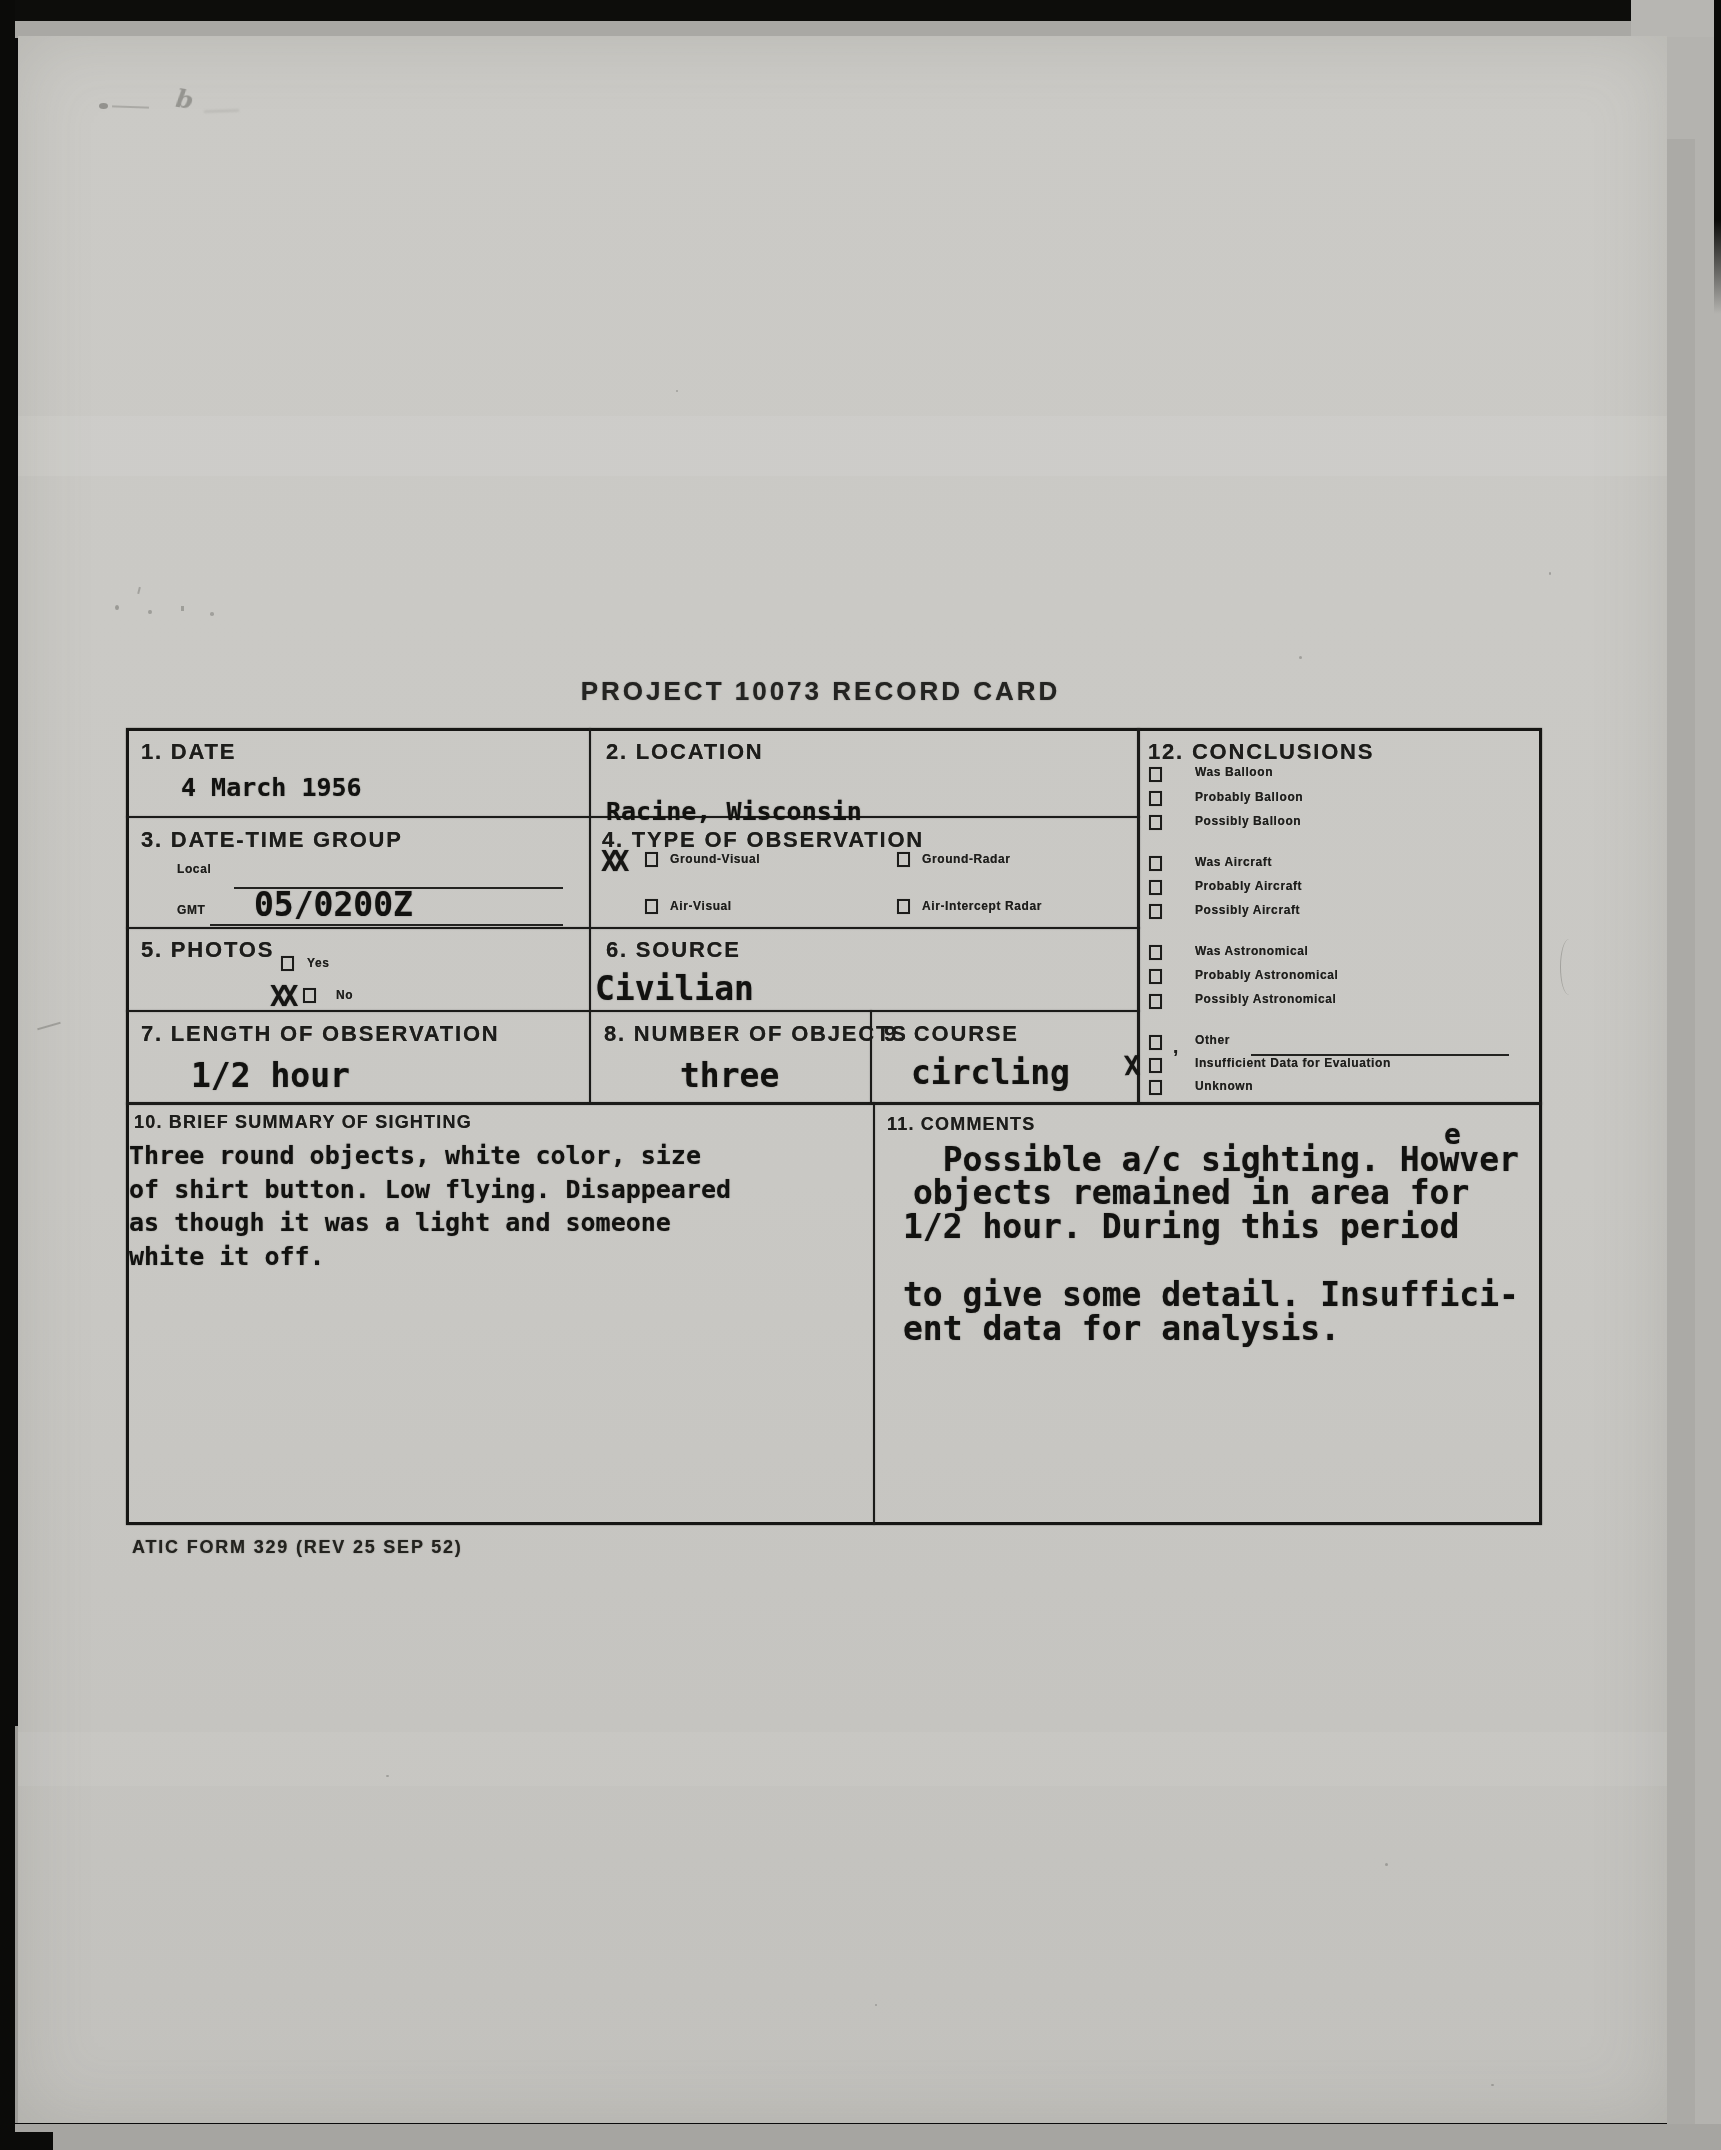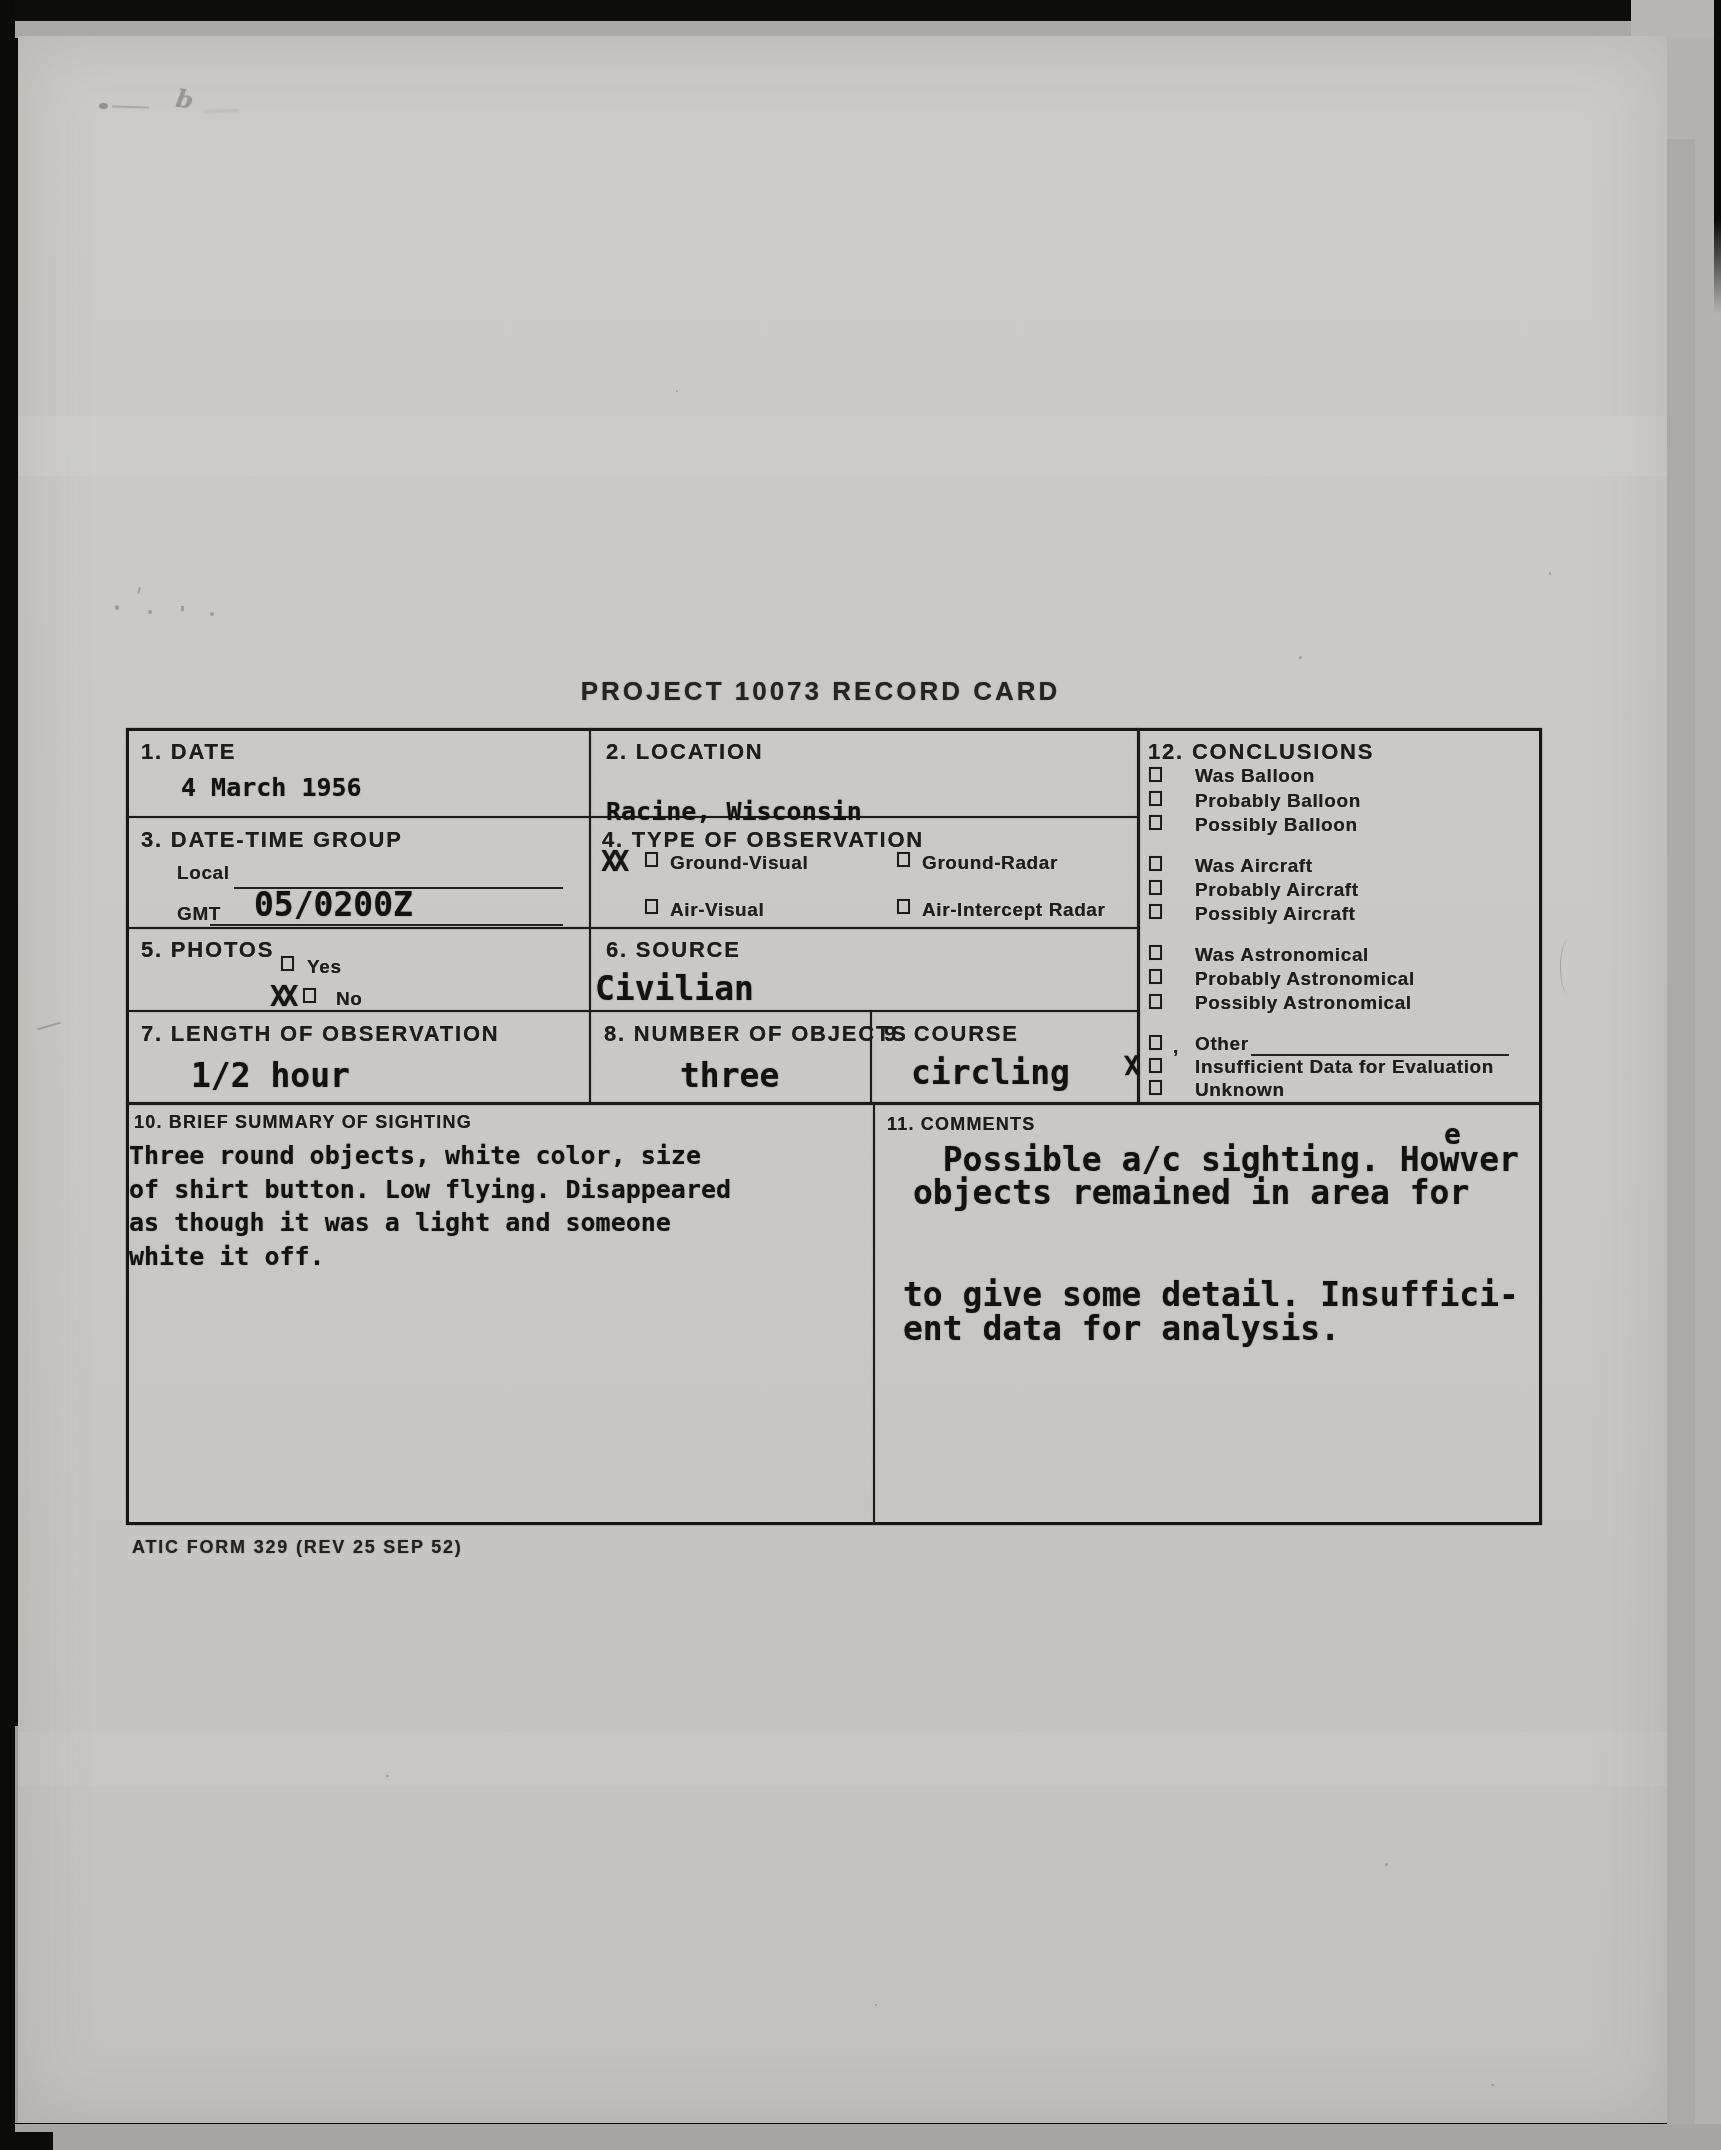--- a/index.html
+++ b/index.html
@@ -6,21 +6,21 @@
   .scene{position:relative;width:1722px;height:2151px;background:#0a0a0a;overflow:hidden;
          font-family:"Liberation Sans",sans-serif;}
   .page{position:absolute;left:18px;top:36px;width:1649px;height:2087px;
         background:linear-gradient(180deg,#cbcac6 0%,#c9c8c4 55%,#c2c1bd 100%);
         box-shadow:inset 0 0 72px rgba(110,110,100,.22);}
   .band{position:absolute;}
   .rule{position:absolute;background:#1b1b19;box-shadow:0 0 1.2px rgba(40,40,35,.6);}
   .hdr{position:absolute;font-weight:700;font-size:22px;letter-spacing:1.8px;color:#1d1d1b;
        text-shadow:0 0 0.6px rgba(25,25,20,.75);white-space:nowrap;}
   .hdr.small{font-size:18px;letter-spacing:1.2px;}
-  .lbl{position:absolute;font-weight:700;font-size:19px;letter-spacing:0.6px;color:#1e1e1c;
+  .lbl{position:absolute;font-weight:700;font-size:12px;letter-spacing:0.6px;color:#1e1e1c;
        text-shadow:0 0 0.6px rgba(25,25,20,.65);white-space:nowrap;}
   .type{position:absolute;font-family:"DejaVu Sans Mono",monospace;font-weight:700;color:#121210;
         text-shadow:0 0 1.2px rgba(20,20,15,.5);white-space:pre;}
   .t53{font-size:25px;} .t55{font-size:33px;}
   .box{position:absolute;width:13.3px;height:15px;border:2.4px solid #1c1c1a;box-sizing:border-box;
        box-shadow:0 0 0.6px rgba(30,30,25,.7);}
   .xx{position:absolute;font-family:"DejaVu Sans Mono",monospace;font-weight:700;font-size:28px;
       letter-spacing:-5.4px;color:#161614;text-shadow:0 0 1.2px rgba(0,0,0,.45);}
   .uline{position:absolute;height:1.8px;background:#232321;box-shadow:0 0 0.6px #4a4a46;}
   .speck{position:absolute;background:#6d6d68;border-radius:50%;opacity:.45;}
@@ -144,20 +144,21 @@
   <div class="hdr small" style="left:134px;top:1112px;">10. BRIEF SUMMARY OF SIGHTING</div>
   <div class="type t53" style="left:129px;top:1141px;">Three round objects, white color, size</div>
   <div class="type t53" style="left:129px;top:1175px;">of shirt button. Low flying. Disappeared</div>
   <div class="type t53" style="left:129px;top:1208px;">as though it was a light and someone</div>
   <div class="type t53" style="left:129px;top:1242px;">white it off.</div>
 
   <div class="hdr small" style="left:887px;top:1114px;">11. COMMENTS</div>
   <div class="type" style="left:1444px;top:1118px;font-size:28px;">e</div>
   <div class="type t55" style="left:903px;top:1140px;">  Possible a/c sighting. Howver</div>
   <div class="type t55" style="left:913px;top:1173px;">objects remained in area for</div>
+  <div class="type t55" style="left:903px;top:1207px;">1/2 hour. During this period</div>
   <div class="type t55" style="left:903px;top:1275px;">to give some detail. Insuffici-</div>
   <div class="type t55" style="left:903px;top:1309px;">ent data for analysis.</div>
 
   <div class="hdr" style="left:1148px;top:739px;">12. CONCLUSIONS</div>
 
   <div>
     <span class="box" style="left:1149px;top:767px;"></span>
     <span class="lbl" style="left:1195px;top:765px;">Was Balloon</span>
   </div>
   <div>

